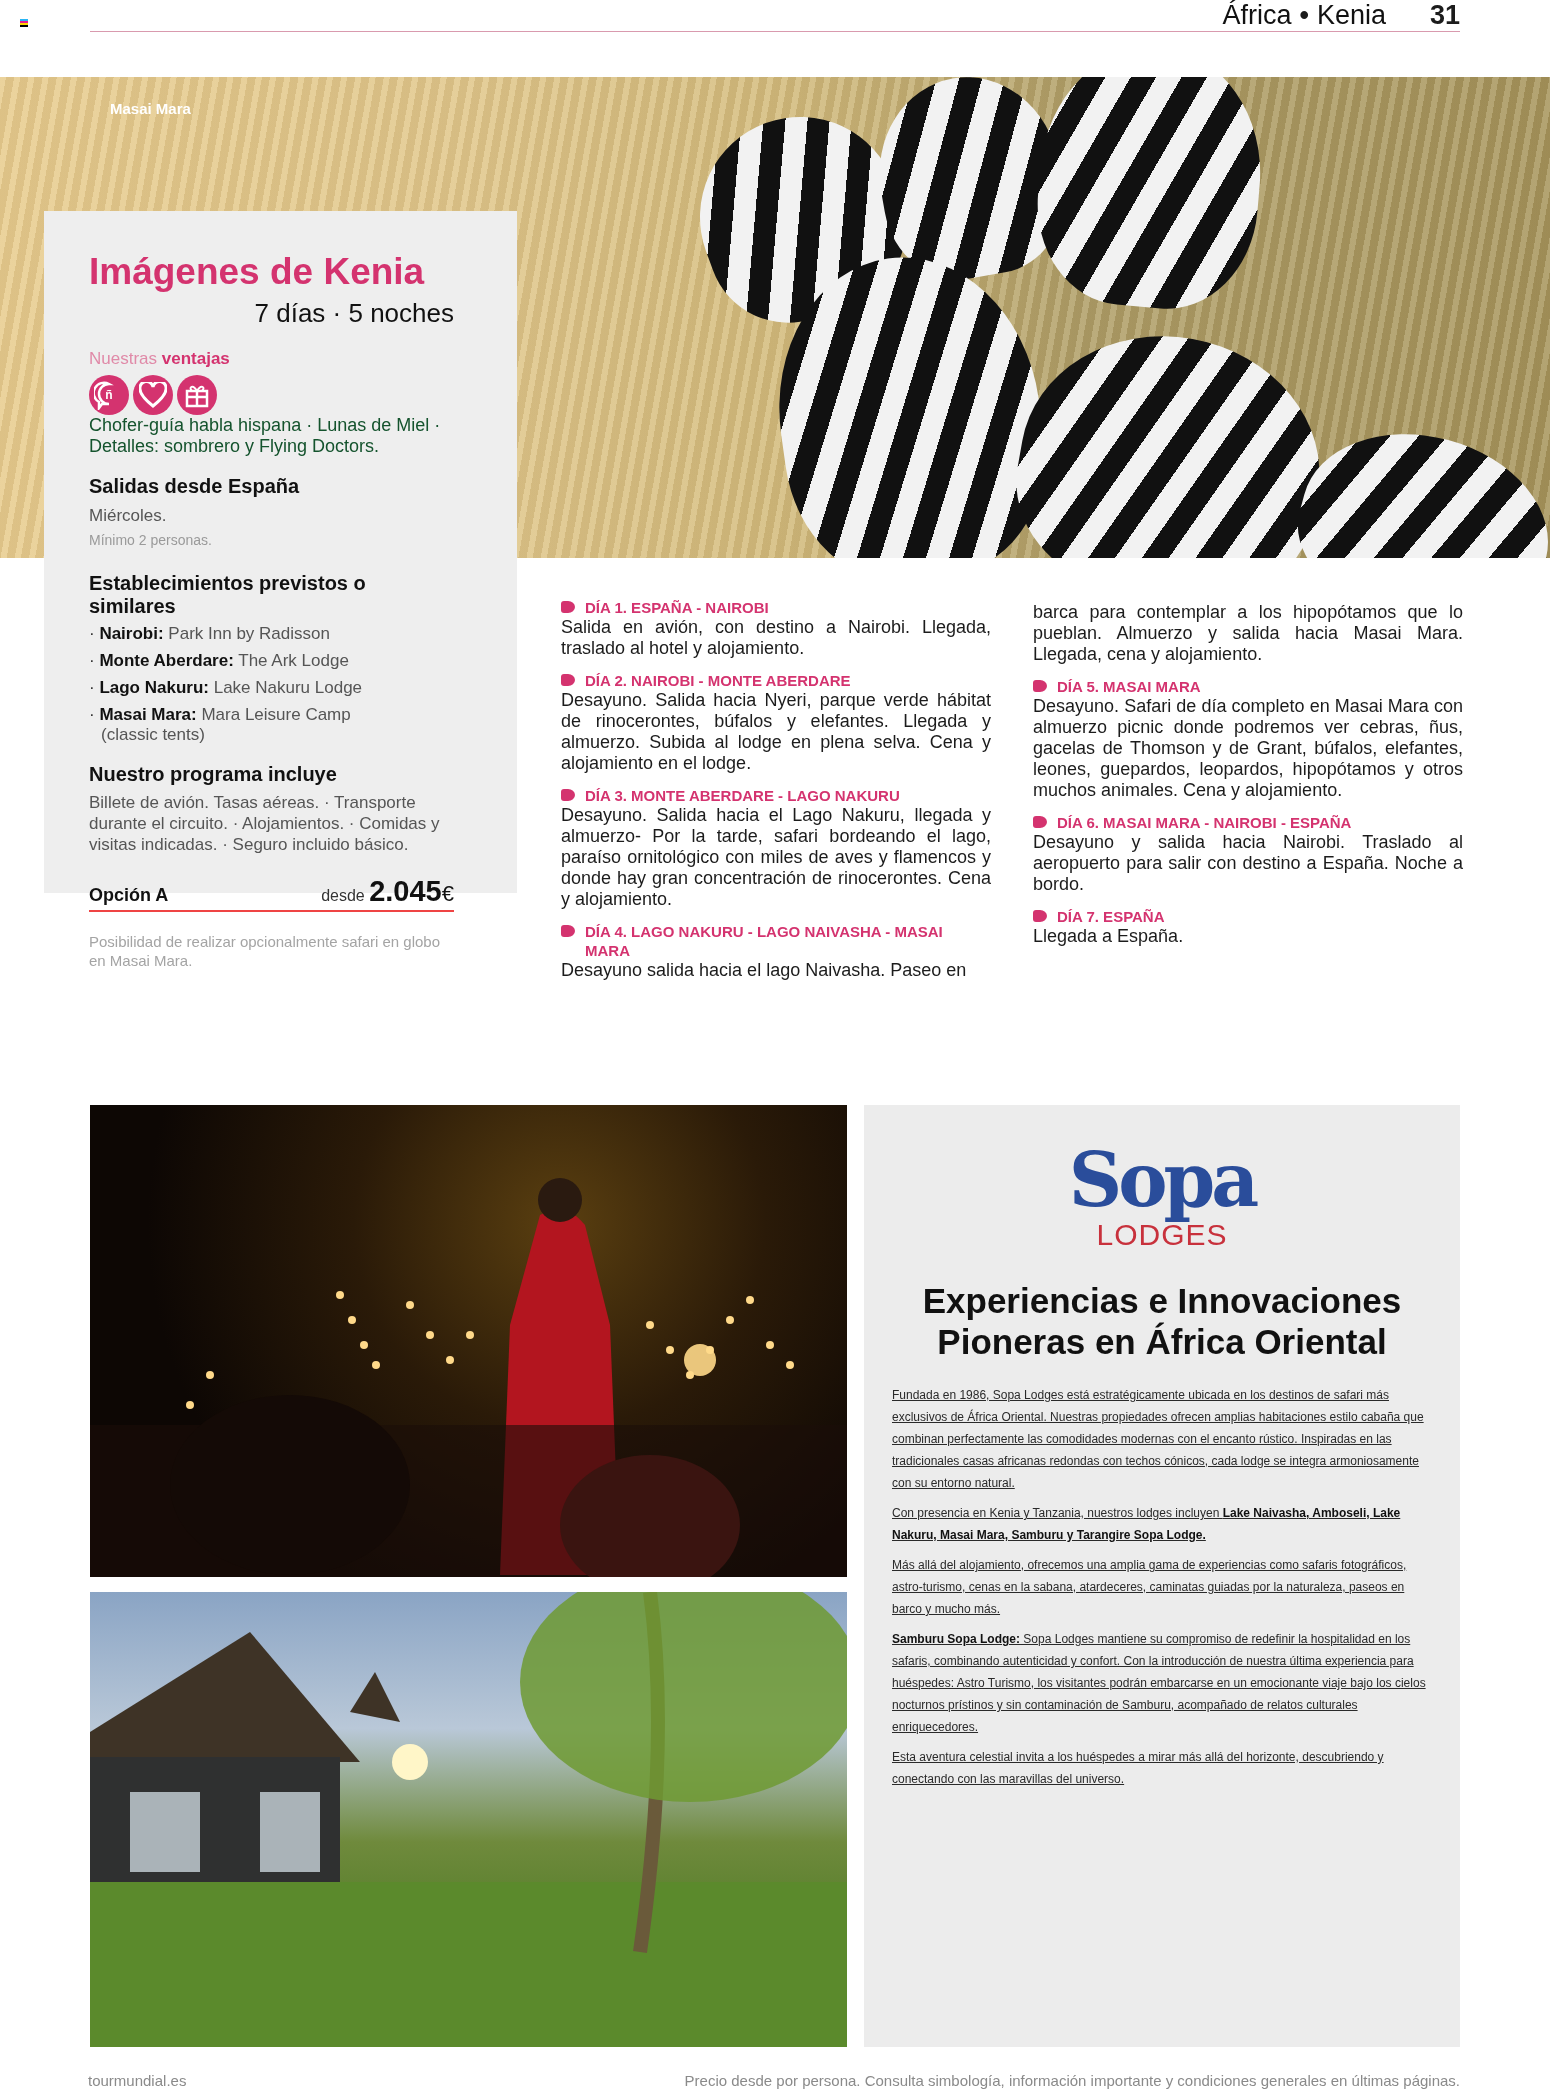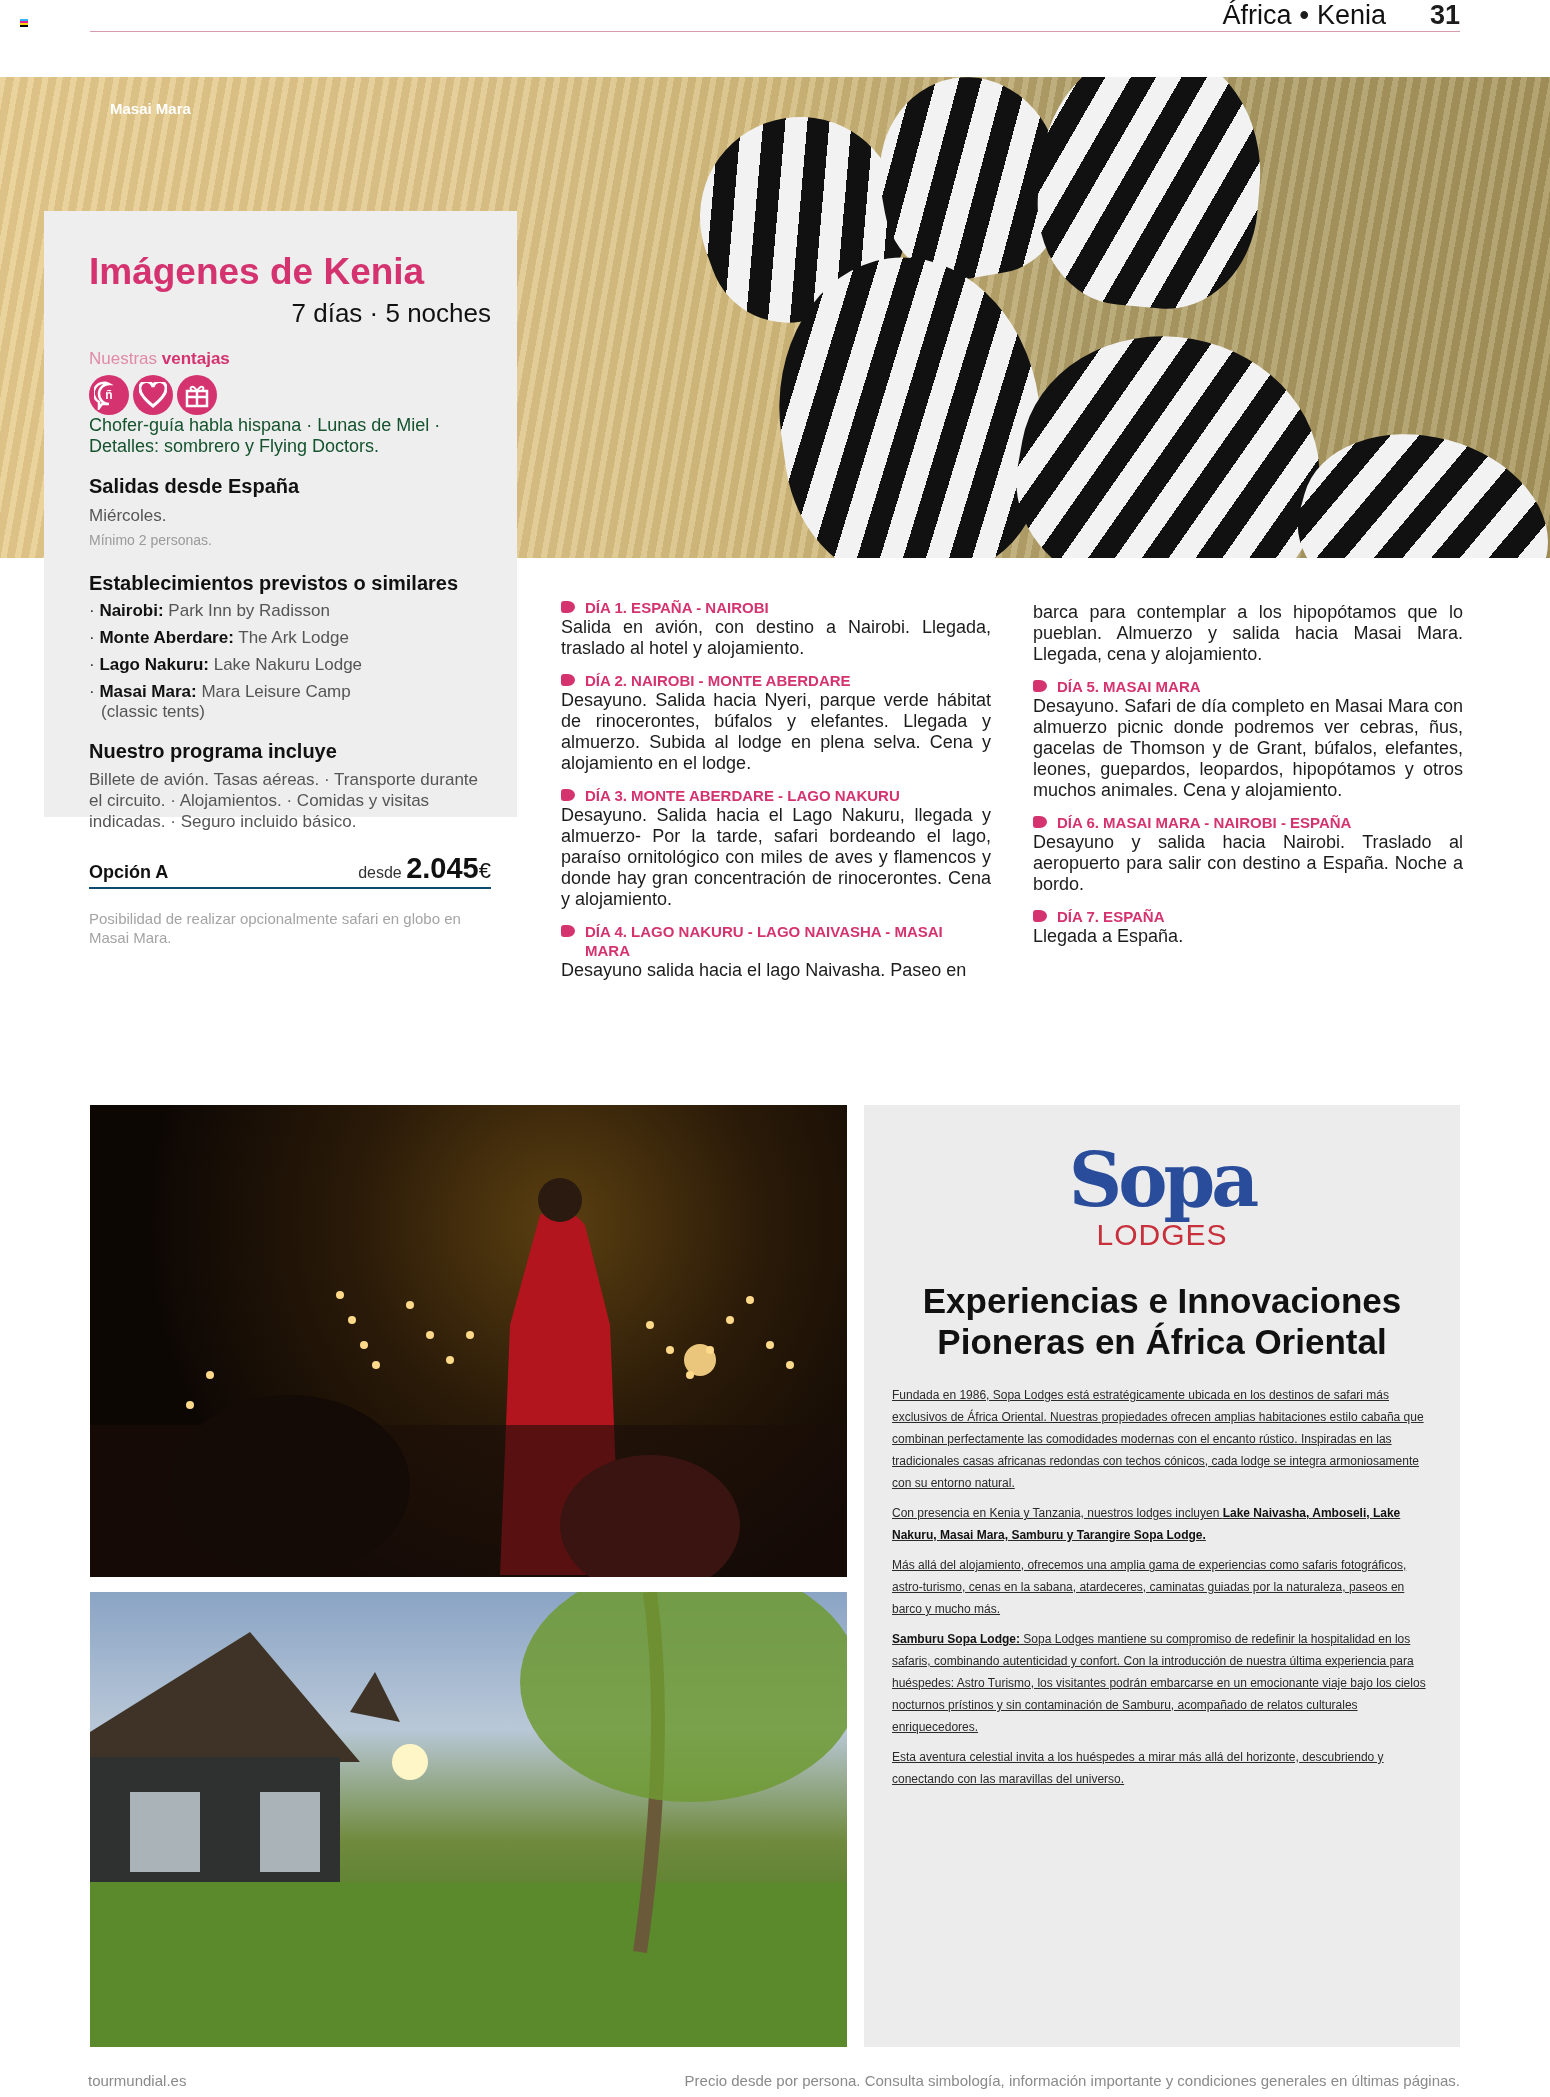--- a/index.html
+++ b/index.html
@@ -20,37 +20,37 @@
   .h-page { font-weight:bold; margin-left:44px; }
   
   .hero { left:0; top:77px; width:1550px; height:481px; overflow:hidden;
     background:linear-gradient(90deg,#e4c98e 0%,#dcc38a 30%,#cdb67a 50%,#a49562 70%,#9a8a55 100%); }
   .hero-grass { position:absolute; inset:0;
     background:repeating-linear-gradient(100deg, rgba(255,240,200,0.25) 0 6px, rgba(180,150,90,0.15) 6px 14px); }
   .zebra { position:absolute; border-radius:50% 50% 40% 40%;
     background:repeating-linear-gradient(115deg,#111 0 22px,#f2f2f2 22px 44px); }
   .hero-caption { left:110px; top:100px; font-size:15px; font-weight:bold; color:#fff; }
   
-  .info-card { left:44px; top:211px; width:473px; height:606px; background:#eeeeee; box-sizing:border-box; padding:40px 26px 0 45px; }
+  .info-card { left:44px; top:211px; width:473px; height:682px; background:#eeeeee; box-sizing:border-box; padding:40px 63px 0 45px; }
   .trip-title { font-size:37px; font-weight:bold; color:#d4336f; margin:0; line-height:1.15; }
   .trip-duration { font-size:26px; color:#111; margin-top:4px;text-align:right; }
   .adv-label { margin-top:20px; font-size:17px; color:#e08aa8; }
   .adv-label b { color:#d4336f; font-weight:bold; }
   .adv-icons { display:flex; gap:4px; margin-top:6px; }
   .adv-icon { width:40px; height:40px; border-radius:50%; background:#d4336f; display:flex; align-items:center; justify-content:center; color:#fff; font-weight:bold; font-size:18px; }
   .adv-text { color:#14532d; font-size:18px; line-height:21px; margin-top:0; }
   .sec-head { font-weight:bold; font-size:20px; margin-top:18px; color:#111; }
   .muted { color:#555; font-size:17px; margin-top:8px; }
   .tiny { color:#9a9a9a; font-size:14px; margin-top:6px; }
   .hotel-list { list-style:none; margin:6px 0 0 0; padding:0; font-size:17px; color:#555; }
   .hotel-list li { margin-bottom:7px; padding-left:12px; text-indent:-12px; line-height:20px; }
   .hotel-list li::before { content:"· "; color:#333; }
   .hotel-list b { color:#111; }
   .includes { color:#555; font-size:17px; line-height:21px; margin-top:6px; }
-  .price-row { display:flex; justify-content:space-between; align-items:baseline; margin-top:20px; border-bottom:2px solid #0c4a6e; padding-bottom:2px; }
+  .price-row { display:flex; justify-content:space-between; align-items:baseline; margin-top:20px; border-bottom:2px solid #ef4444; padding-bottom:2px; }
   .opt { font-weight:bold; font-size:18px; color:#111; }
   .from { font-size:16px; color:#333; }
   .amount { font-size:29px; font-weight:bold; color:#111; }
   .cur { font-size:22px; color:#111; }
   .note { color:#a4a4a4; font-size:15px; line-height:19px; margin-top:20px; }
   
   .itin-col { width:430px; font-size:18px; line-height:21px; color:#1c1c1c; }
   .day-head { color:#d4336f; font-weight:bold; font-size:15px; margin-top:12px; line-height:19px; text-transform:uppercase; display:flex; }
   .day-head .bullet { flex:0 0 14px; height:12px; background:#d4336f; border-radius:3px 50% 50% 3px; margin:3px 10px 0 0; }
   .day-body { text-align:justify; }

